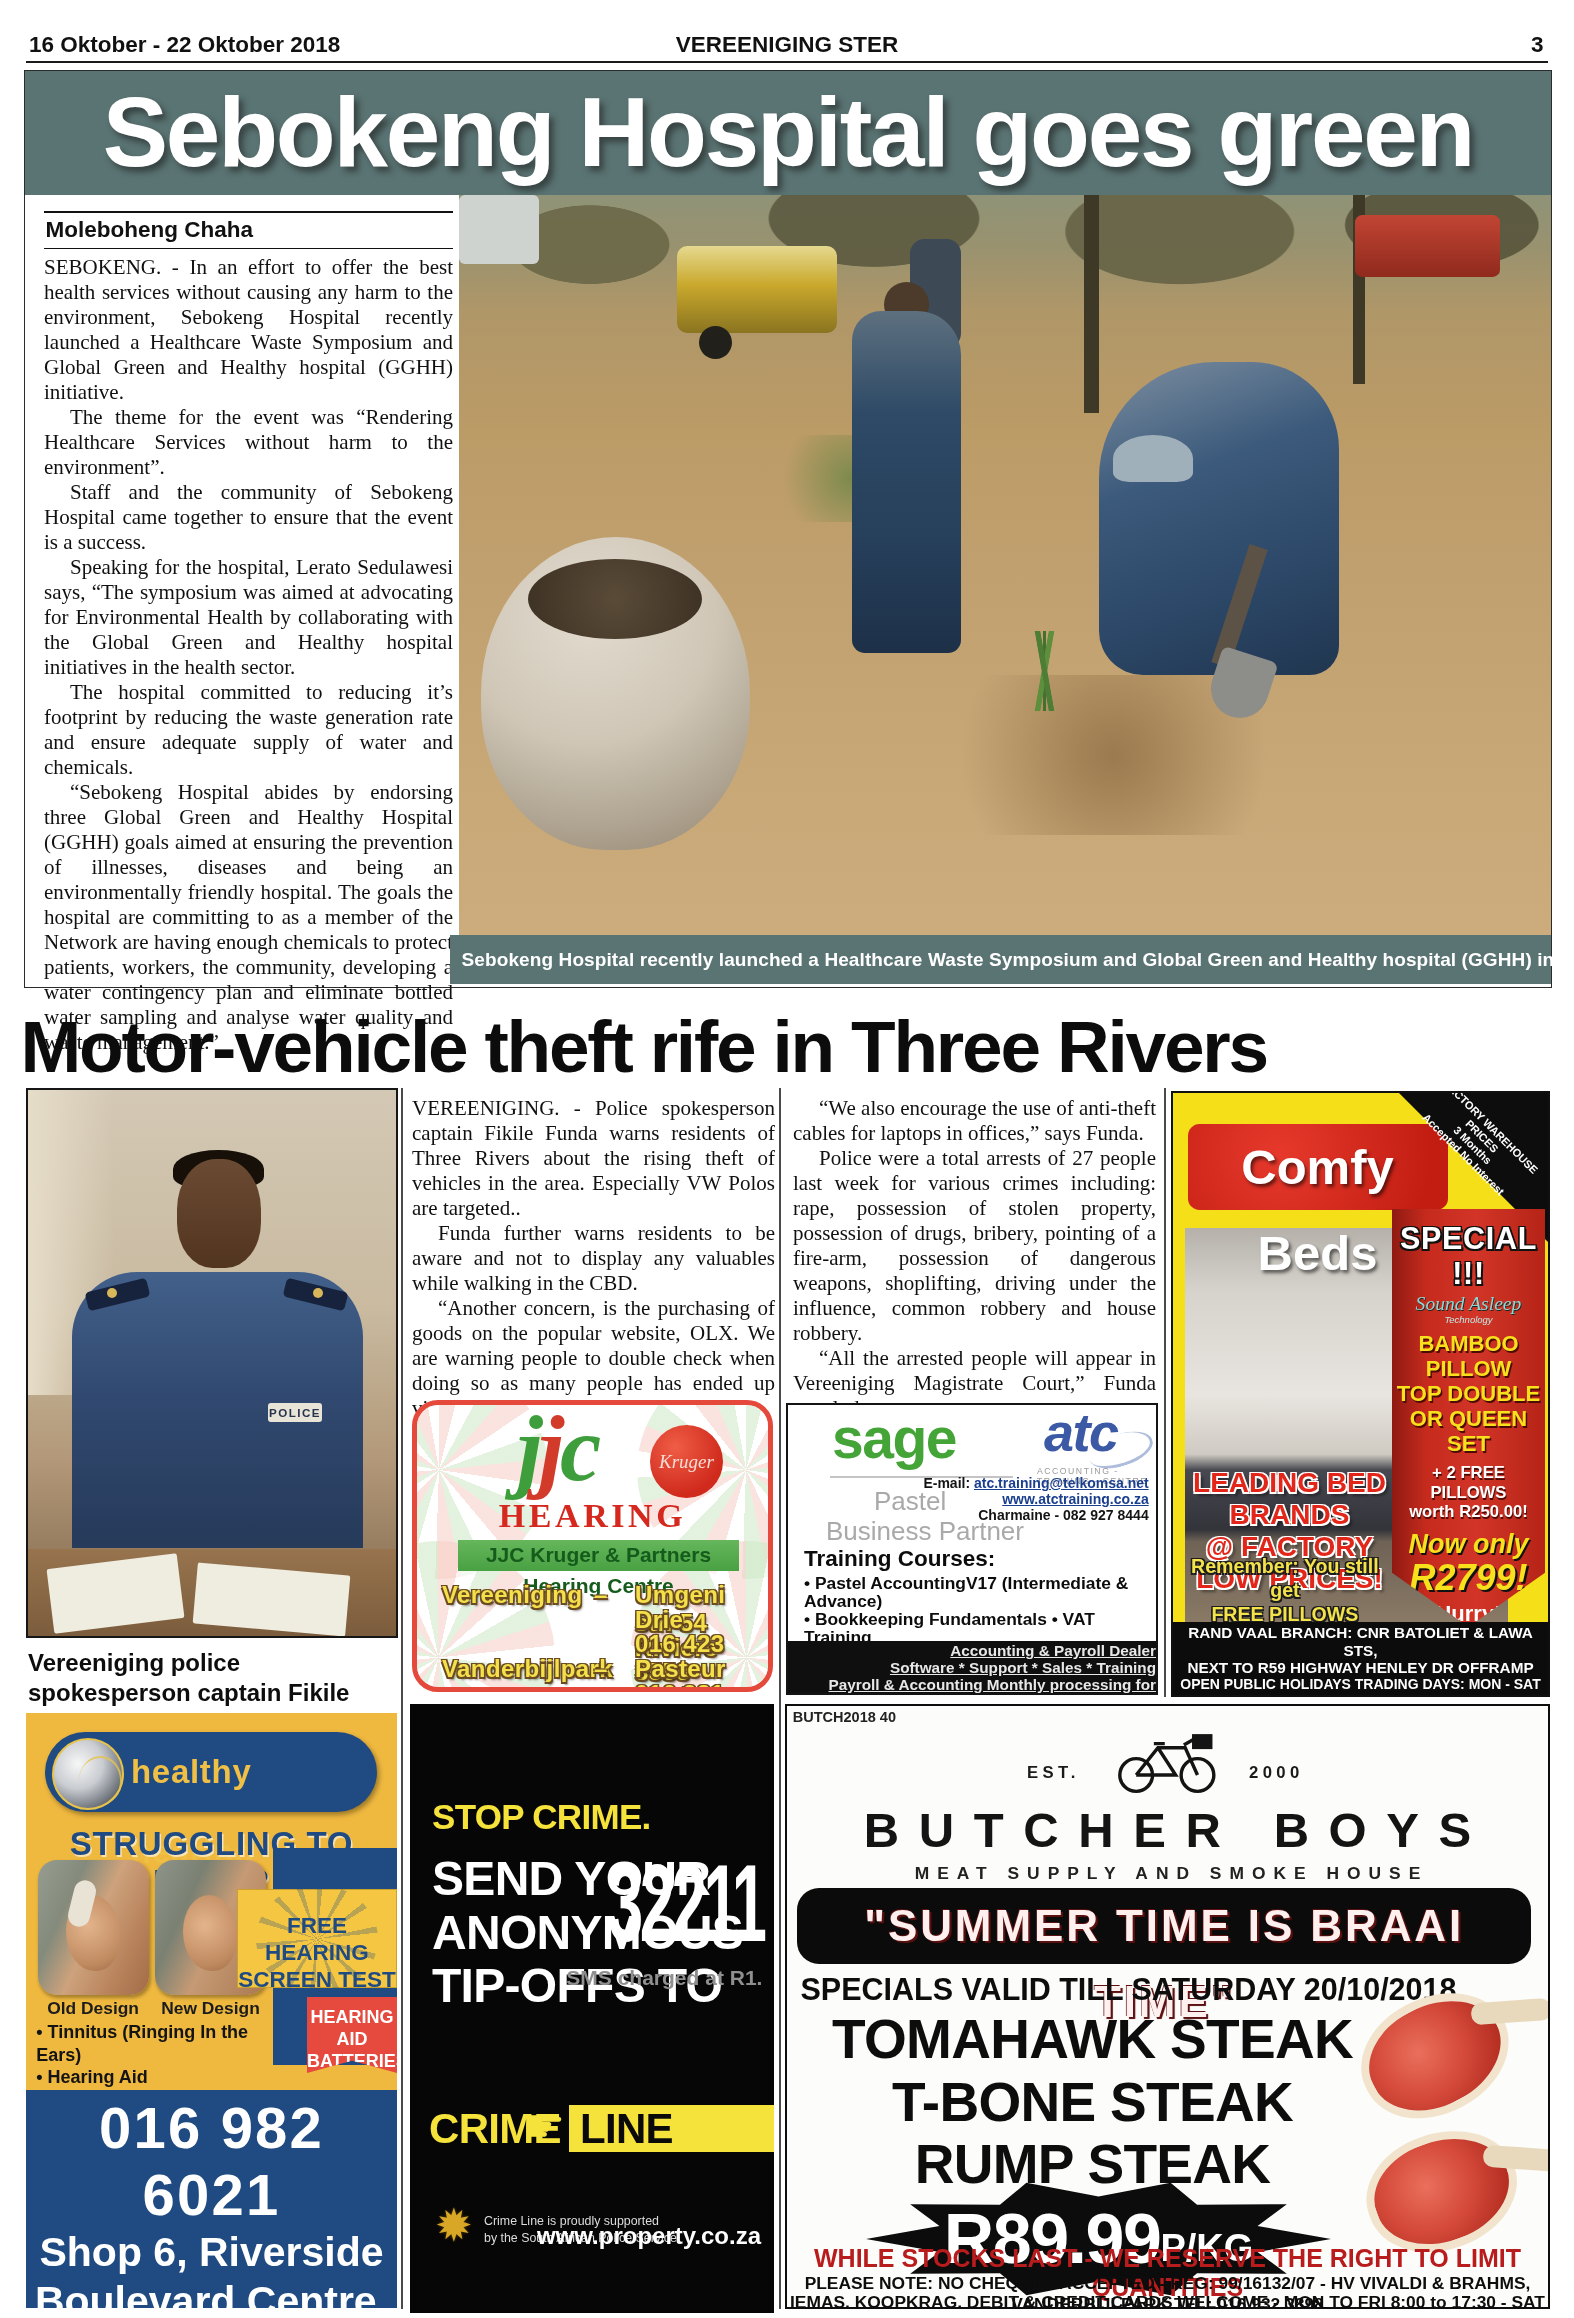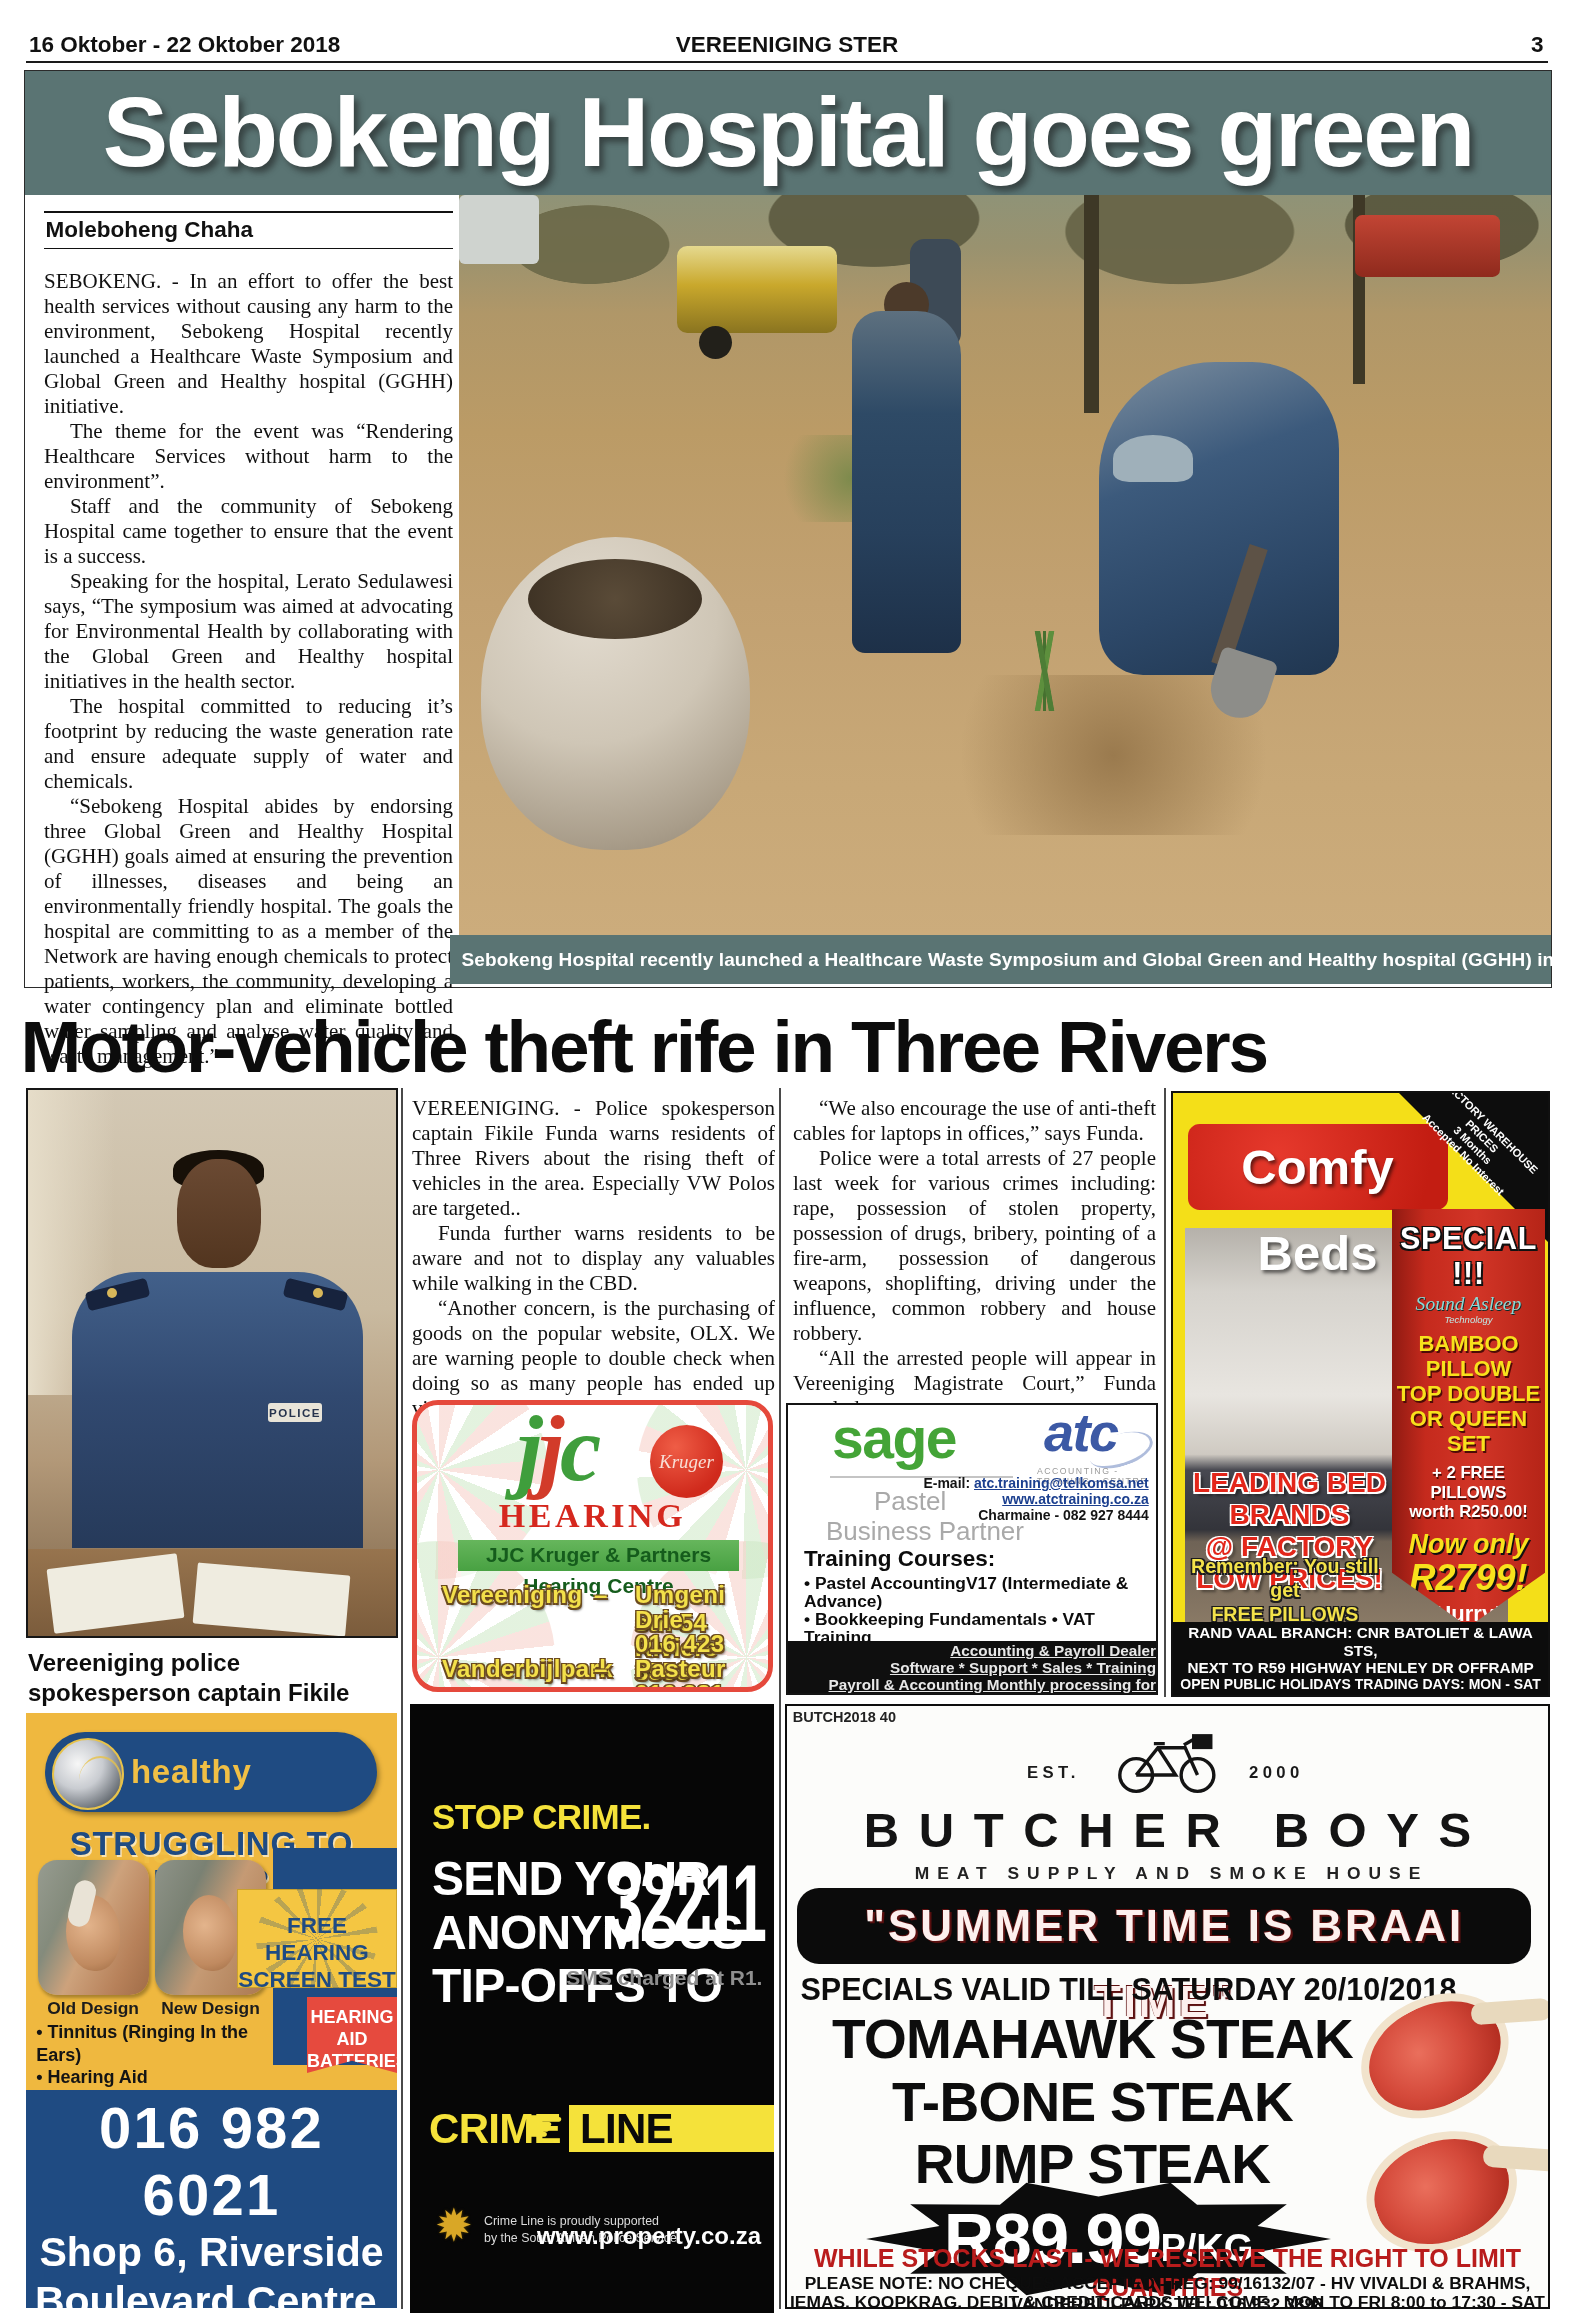--- a/index.html
+++ b/index.html
@@ -9,21 +9,21 @@
   .hdr-date{position:absolute;left:29px;top:32px;font-size:22.5px;font-weight:bold;}
   .hdr-mast{position:absolute;left:0;right:0;top:32px;text-align:center;font-size:22.5px;font-weight:bold;}
   .hdr-page{position:absolute;right:30.5px;top:32px;font-size:22.5px;font-weight:bold;}
   .hdr-rule{position:absolute;left:26px;right:26px;top:61px;height:2.2px;background:#1a1a1a;}
 
   
   .lead-frame{position:absolute;left:24px;top:70px;width:1526px;height:916px;border:1.5px solid #2b2b2b;background:#fff;}
   .lead-banner{position:absolute;left:0;top:0;width:100%;height:124px;background:#5a7473;}
   .lead-headline{width:100%;text-align:center;font-size:98px;font-weight:bold;color:#ffffff;line-height:122px;letter-spacing:-2.2px;white-space:nowrap;text-shadow:4.4px 5.1px 6.5px rgba(25,25,25,.55);}
   .lead-col{position:absolute;left:19px;top:140px;width:409px;}
-  .byline{border-top:2.2px solid #111;border-bottom:1.5px solid #111;padding:3.6px 1.5px 5.1px 1.5px;font-size:22.5px;font-weight:bold;margin-bottom:20px;}
+  .byline{border-top:2.2px solid #111;border-bottom:1.5px solid #111;padding:3.6px 1.5px 5.1px 1.5px;font-size:22.5px;font-weight:bold;margin-bottom:6px;}
   .bodytext p{font-family:"Liberation Serif",serif;font-size:21px;line-height:25px;text-align:justify;margin:0;}
   .bodytext p.ind{text-indent:26px;}
   .lead-photo{position:absolute;left:434px;top:124px;right:0;height:740px;overflow:hidden;background:#b99a69;}
   .lead-caption{position:absolute;left:425px;right:0;top:864px;height:49px;background:#5a7473;color:#fff;font-weight:bold;font-size:19px;line-height:49px;padding-left:11.6px;letter-spacing:0.1px;white-space:nowrap;}
 
   
   .ph-bg{position:absolute;inset:0;background:linear-gradient(180deg,#8f9377 0%,#99926f 7%,#b09768 16%,#bb9b66 32%,#c2a171 55%,#c8a877 80%,#ccac7c 100%);}
   .ph-canopy{position:absolute;top:-29px;left:0;right:0;height:131px;background:
      radial-gradient(131px 65px at 12% 60%, #6b6848 0 60%, transparent 61%),
      radial-gradient(174px 80px at 38% 40%, #5c5a40 0 60%, transparent 61%),

